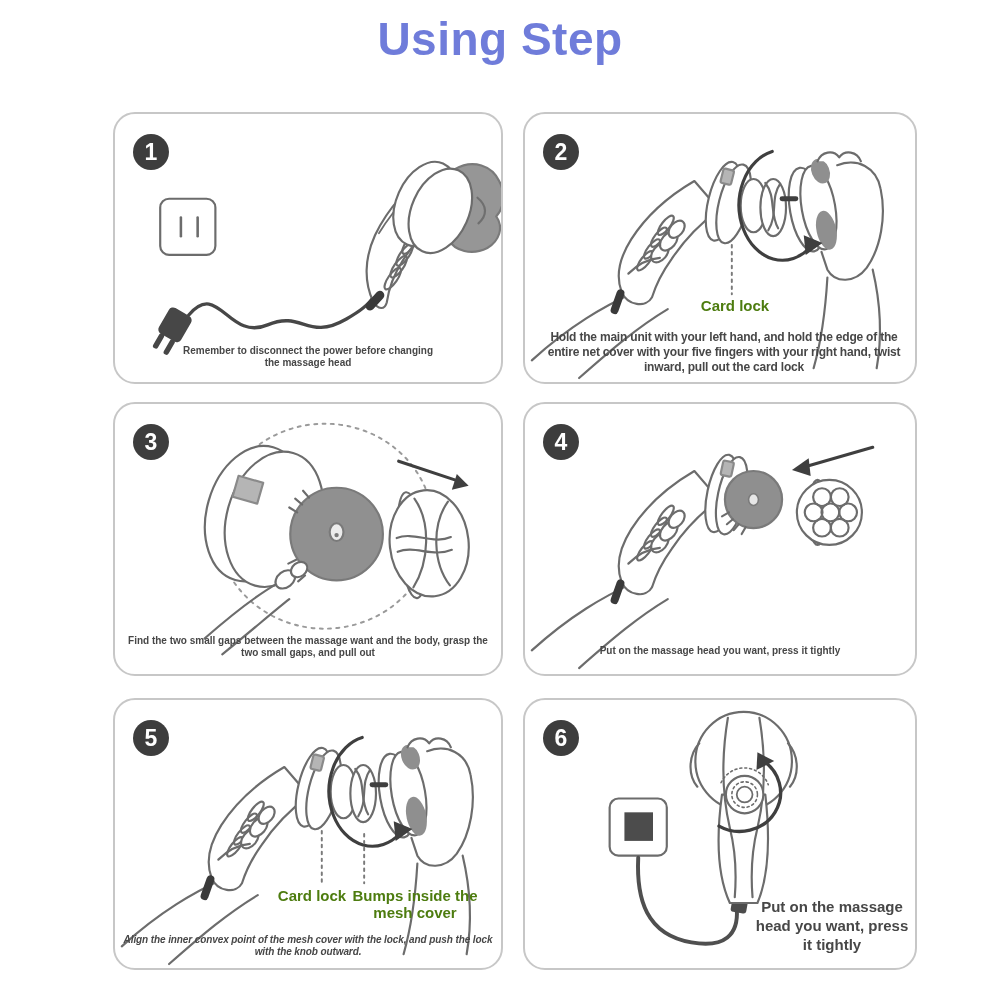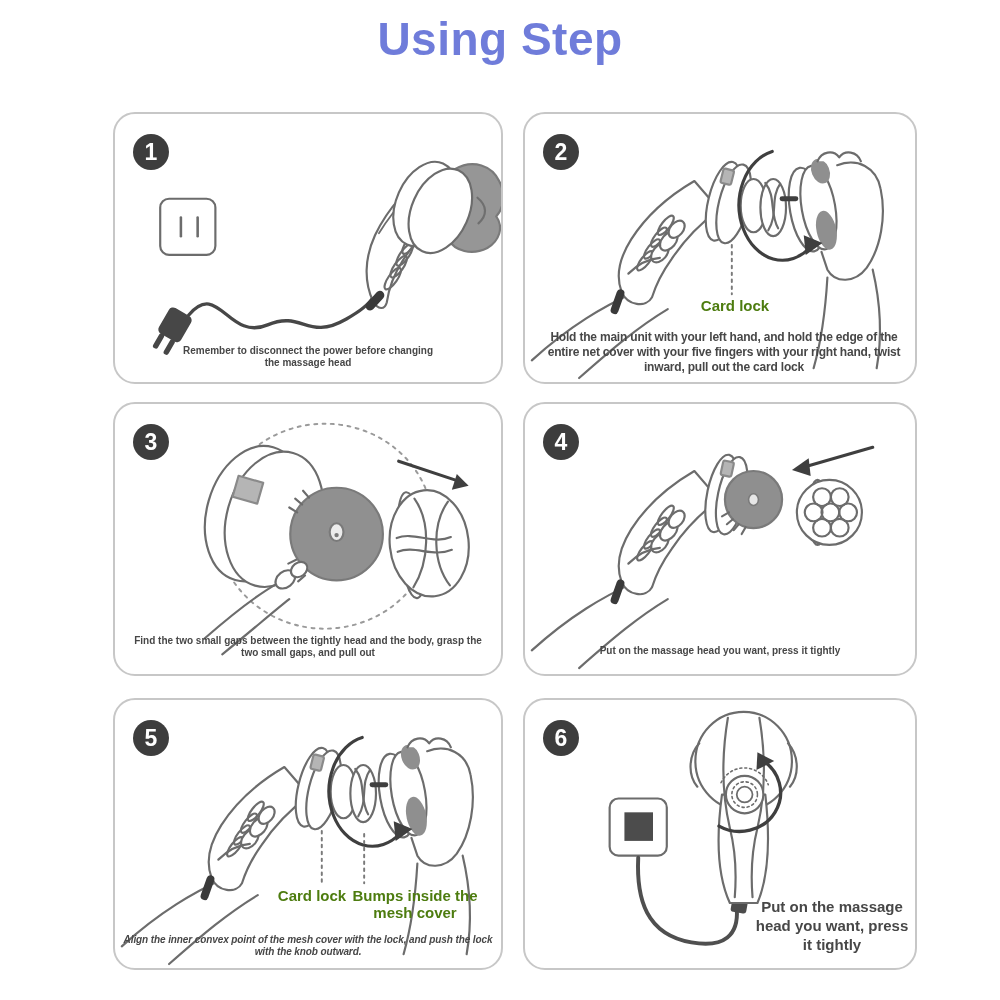--- a/index.html
+++ b/index.html
@@ -173,21 +173,21 @@
           <polygon points="358,83 341,87 346,71" fill="#3f3f3f" stroke="none"></polygon>
         </g>
         <g>
           <path d="M90,238 C 122,210 146,192 166,181"></path>
           <path d="M108,254 C 138,230 158,212 176,198"></path>
           <ellipse cx="172" cy="178" rx="11" ry="8" transform="rotate(-38 172 178)" fill="#fff"></ellipse>
           <ellipse cx="186" cy="168" rx="9" ry="7" transform="rotate(-38 186 168)" fill="#fff"></ellipse>
         </g>
       </g>
     </svg>
-    <p class="caption">Find the two small gaps between the tightly head and the body, grasp the two small gaps, and pull out</p>
+    <p class="caption">Find the two small gaps between the massage want and the body, grasp the two small gaps, and pull out</p>
   </section>
 
   <section class="panel p4">
     <div class="badge">4</div>
     <svg class="illust" viewBox="0 0 394 274">
       <g stroke="#6c6c6c" stroke-width="2.2" fill="none" stroke-linecap="round" stroke-linejoin="round">
         <g>
           <path d="M6,250 C 46,214 78,196 112,180"></path>
           <path d="M54,268 C 88,238 114,216 144,198"></path>
           <path d="M97,180 C 91,164 95,146 107,127 C 123,102 147,82 171,68 L 196,97

